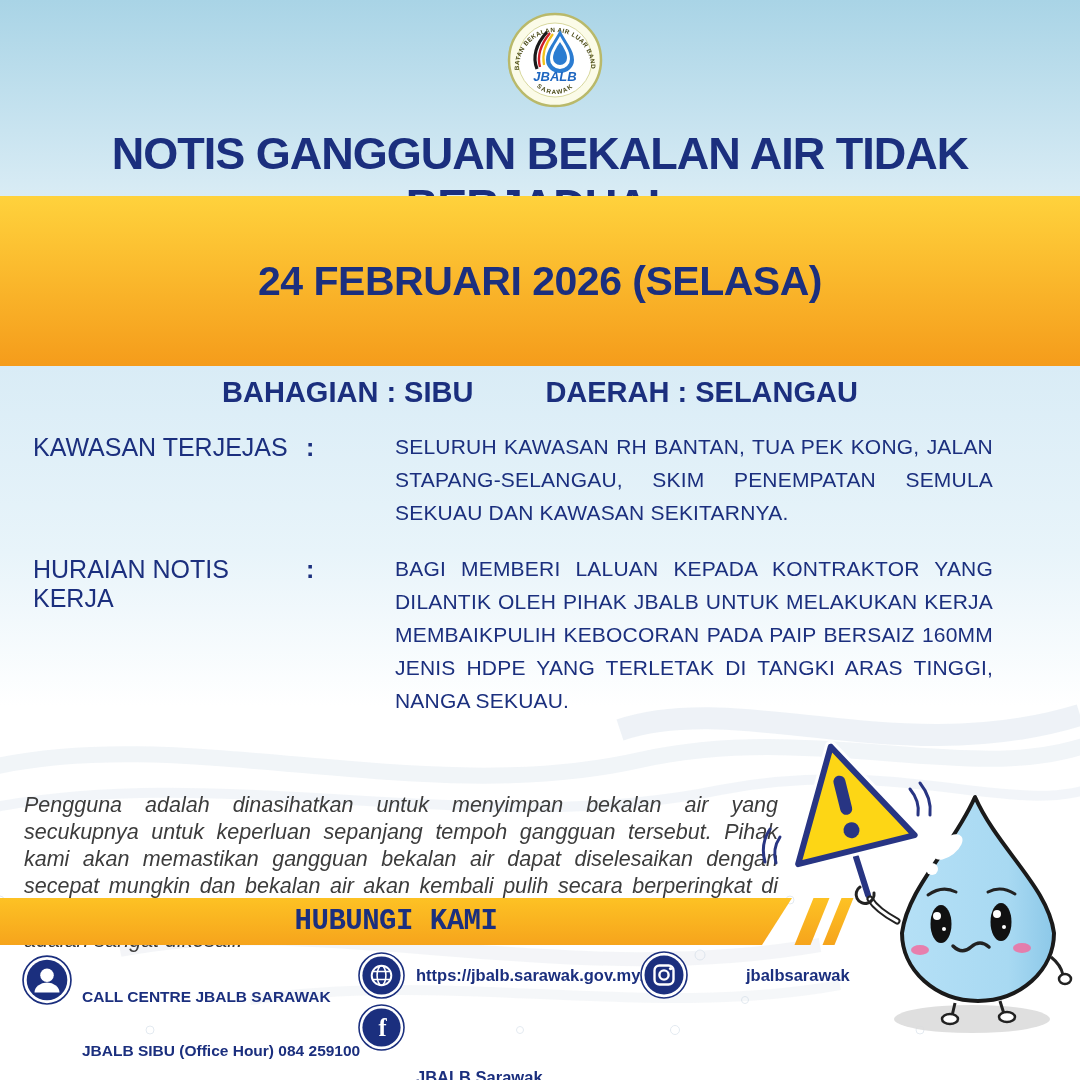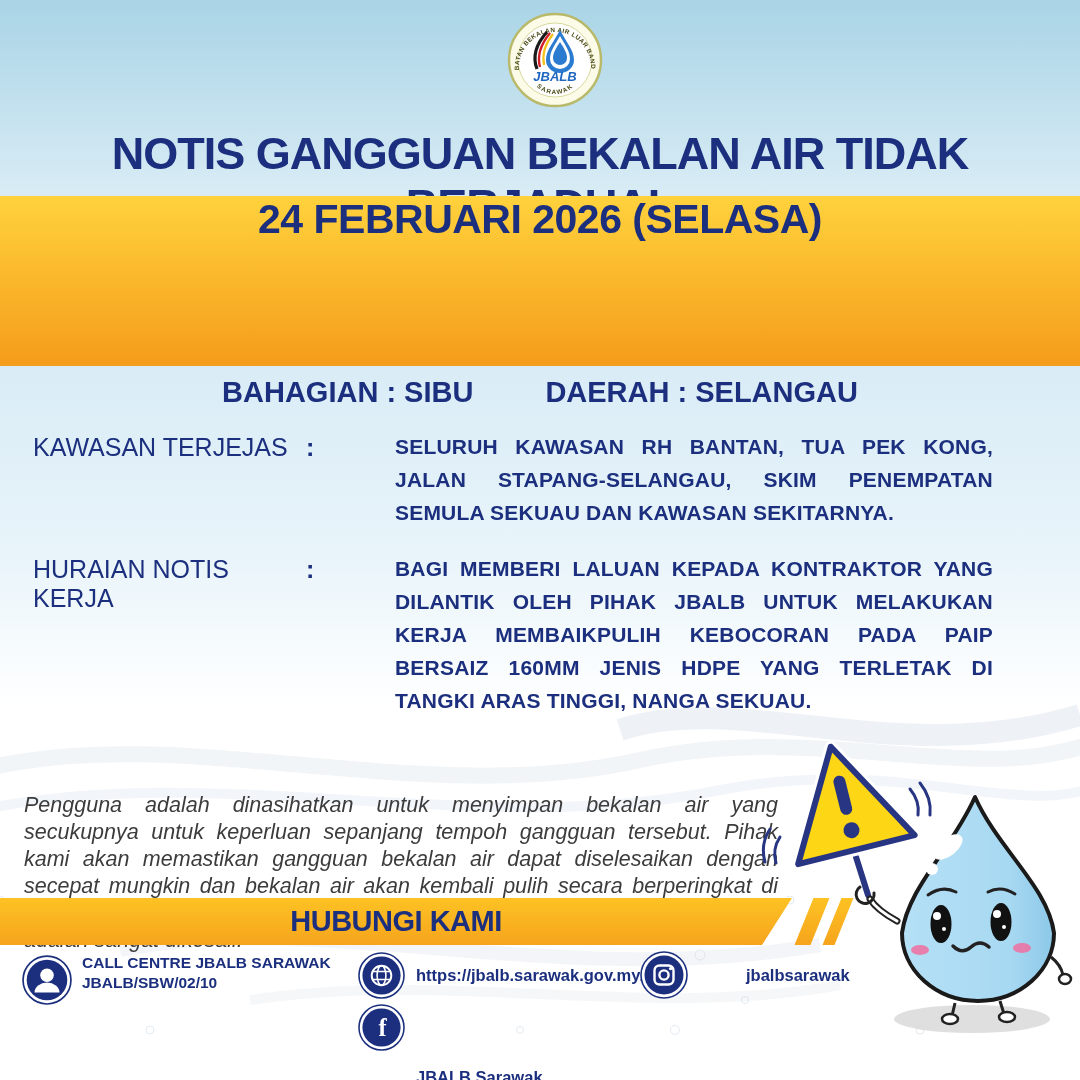--- a/index.html
+++ b/index.html
@@ -15,70 +15,70 @@
   }
   .logo-wrap{position:absolute;left:507px;top:12px;width:96px;height:96px;}
   .main-title{
     position:absolute;left:0;top:128px;width:1080px;text-align:center;
     font-size:45px;font-weight:700;letter-spacing:-1px;color:var(--navy,#1b2f7e);
   }
   
   .date-band{
     position:absolute;left:0;top:196px;width:1080px;height:170px;
     background:linear-gradient(180deg,var(--band_yellow,#ffd23c) 0%,var(--band_orange,#f59c1b) 100%);
-    display:flex;flex-direction:column;align-items:center;justify-content:flex-start;gap:16px;
+    display:flex;flex-direction:column;align-items:center;justify-content:center;gap:16px;
   }
   .date-line{font-size:41px;font-weight:700;letter-spacing:-0.5px;color:var(--navy,#1b2f7e);}
   
   .info{
     position:absolute;left:0;top:366px;width:1080px;height:340px;
     background:linear-gradient(180deg,#d9ecf6 0%,#e8f4fa 55%,#ffffff 100%);
   }
   .region-row{
     position:absolute;left:0;top:10px;width:1080px;
     display:flex;justify-content:center;gap:72px;
     font-size:29px;font-weight:700;color:var(--navy,#1b2f7e);
   }
   .sec-label{position:absolute;left:33px;width:280px;font-size:25px;font-weight:400;color:var(--navy,#1b2f7e);}
   .sec-colon{position:absolute;left:306px;font-size:25px;font-weight:700;color:var(--navy,#1b2f7e);}
   .sec-body{
     position:absolute;left:395px;width:598px;
-    font-size:21px;font-weight:700;line-height:33px;color:var(--navy,#1b2f7e);
+    font-size:21px;font-weight:400;line-height:33px;color:var(--navy,#1b2f7e);
     text-align:justify;text-justify:inter-word;letter-spacing:0.2px;
   }
   .row-kawasan .sec-label,.row-kawasan .sec-colon{top:67px;}
   .row-kawasan .sec-body{top:64px;}
   .row-huraian .sec-label,.row-huraian .sec-colon{top:189px;}
   .row-huraian .sec-body{top:186px;}
   
   .splash-svg{position:absolute;left:0;top:700px;width:1080px;height:380px;}
   .advisory{
     position:absolute;left:24px;top:792px;width:754px;
     font-size:21.5px;font-style:italic;line-height:27px;color:var(--advisory_gray,#3c3c3c);
     text-align:justify;
   }
   .hubungi-banner{
     position:absolute;left:0;top:898px;width:792px;height:47px;
     background:linear-gradient(180deg,var(--banner_gold_light,#fdc224),var(--banner_gold_dark,#f6a41c));
     clip-path:polygon(0 0,792px 0,762px 47px,0 47px);
-    display:flex;align-items:center;justify-content:center;
+    display:flex;align-items:center;justify-content:center;font-family:Liberation Mono, monospace;
   }
   .hubungi-banner span{font-size:29px;font-weight:700;letter-spacing:-0.5px;color:var(--navy,#1b2f7e);}
   .stripe{
     position:absolute;top:898px;height:47px;
     background:linear-gradient(180deg,var(--banner_gold_light,#fdc224),var(--banner_gold_dark,#f6a41c));
     transform:skewX(-22deg);
   }
   .stripe1{left:804px;width:16px;}
   .stripe2{left:832px;width:12px;}
   .mascot-svg{position:absolute;left:760px;top:718px;width:320px;height:362px;}
   
   .contact-text{color:var(--navy,#1b2f7e);font-weight:700;}
   .phone-block{position:absolute;left:82px;top:953px;width:300px;font-size:15.5px;line-height:19.6px;}
-  .phone-block span{display:block;}
+  .phone-block span{display:block;margin-top:34px;}
   .icon{position:absolute;}
   .i-person{left:22px;top:955px;}
   .i-globe{left:358px;top:952px;}
   .i-fb{left:358px;top:1004px;}
   .i-insta{left:640px;top:951px;}
   .t-web{position:absolute;left:416px;top:966px;font-size:16.5px;}
   .t-fb{position:absolute;left:416px;top:1068px;font-size:16.5px;}
   .t-insta{position:absolute;left:702px;top:966px;font-size:16.5px;margin-left:44px;}
 </style>
 </head>
@@ -223,20 +223,21 @@
   <div class="icon i-person">
     <svg width="50" height="50" viewBox="0 0 48 48">
       <circle cx="24" cy="24" r="23" fill="#ffffff" stroke="#1b2f7e" stroke-width="1.6"></circle>
       <circle cx="24" cy="24" r="19.5" fill="#1b2f7e"></circle>
       <circle cx="24" cy="19.5" r="6.5" fill="#ffffff"></circle>
       <path d="M12,36 a12,9.5 0 0 1 24,0 Z" fill="#ffffff"></path>
     </svg>
   </div>
   <div class="phone-block contact-text">
     <span>CALL CENTRE JBALB SARAWAK</span>
+    <span>JBALB SIBU (Office Hour) 084 259100</span>
     <span>JBALB/SBW/02/10</span>
   </div>
 
   <div class="icon i-globe">
     <svg width="47" height="47" viewBox="0 0 48 48">
       <circle cx="24" cy="24" r="23" fill="#ffffff" stroke="#1b2f7e" stroke-width="1.6"></circle>
       <circle cx="24" cy="24" r="19.5" fill="#1b2f7e"></circle>
       <circle cx="24" cy="24" r="10" fill="none" stroke="#ffffff" stroke-width="2"></circle>
       <ellipse cx="24" cy="24" rx="4.5" ry="10" fill="none" stroke="#ffffff" stroke-width="1.6"></ellipse>
       <path d="M14.5,20 h19 M14.5,28 h19" stroke="#ffffff" stroke-width="1.6"></path>

